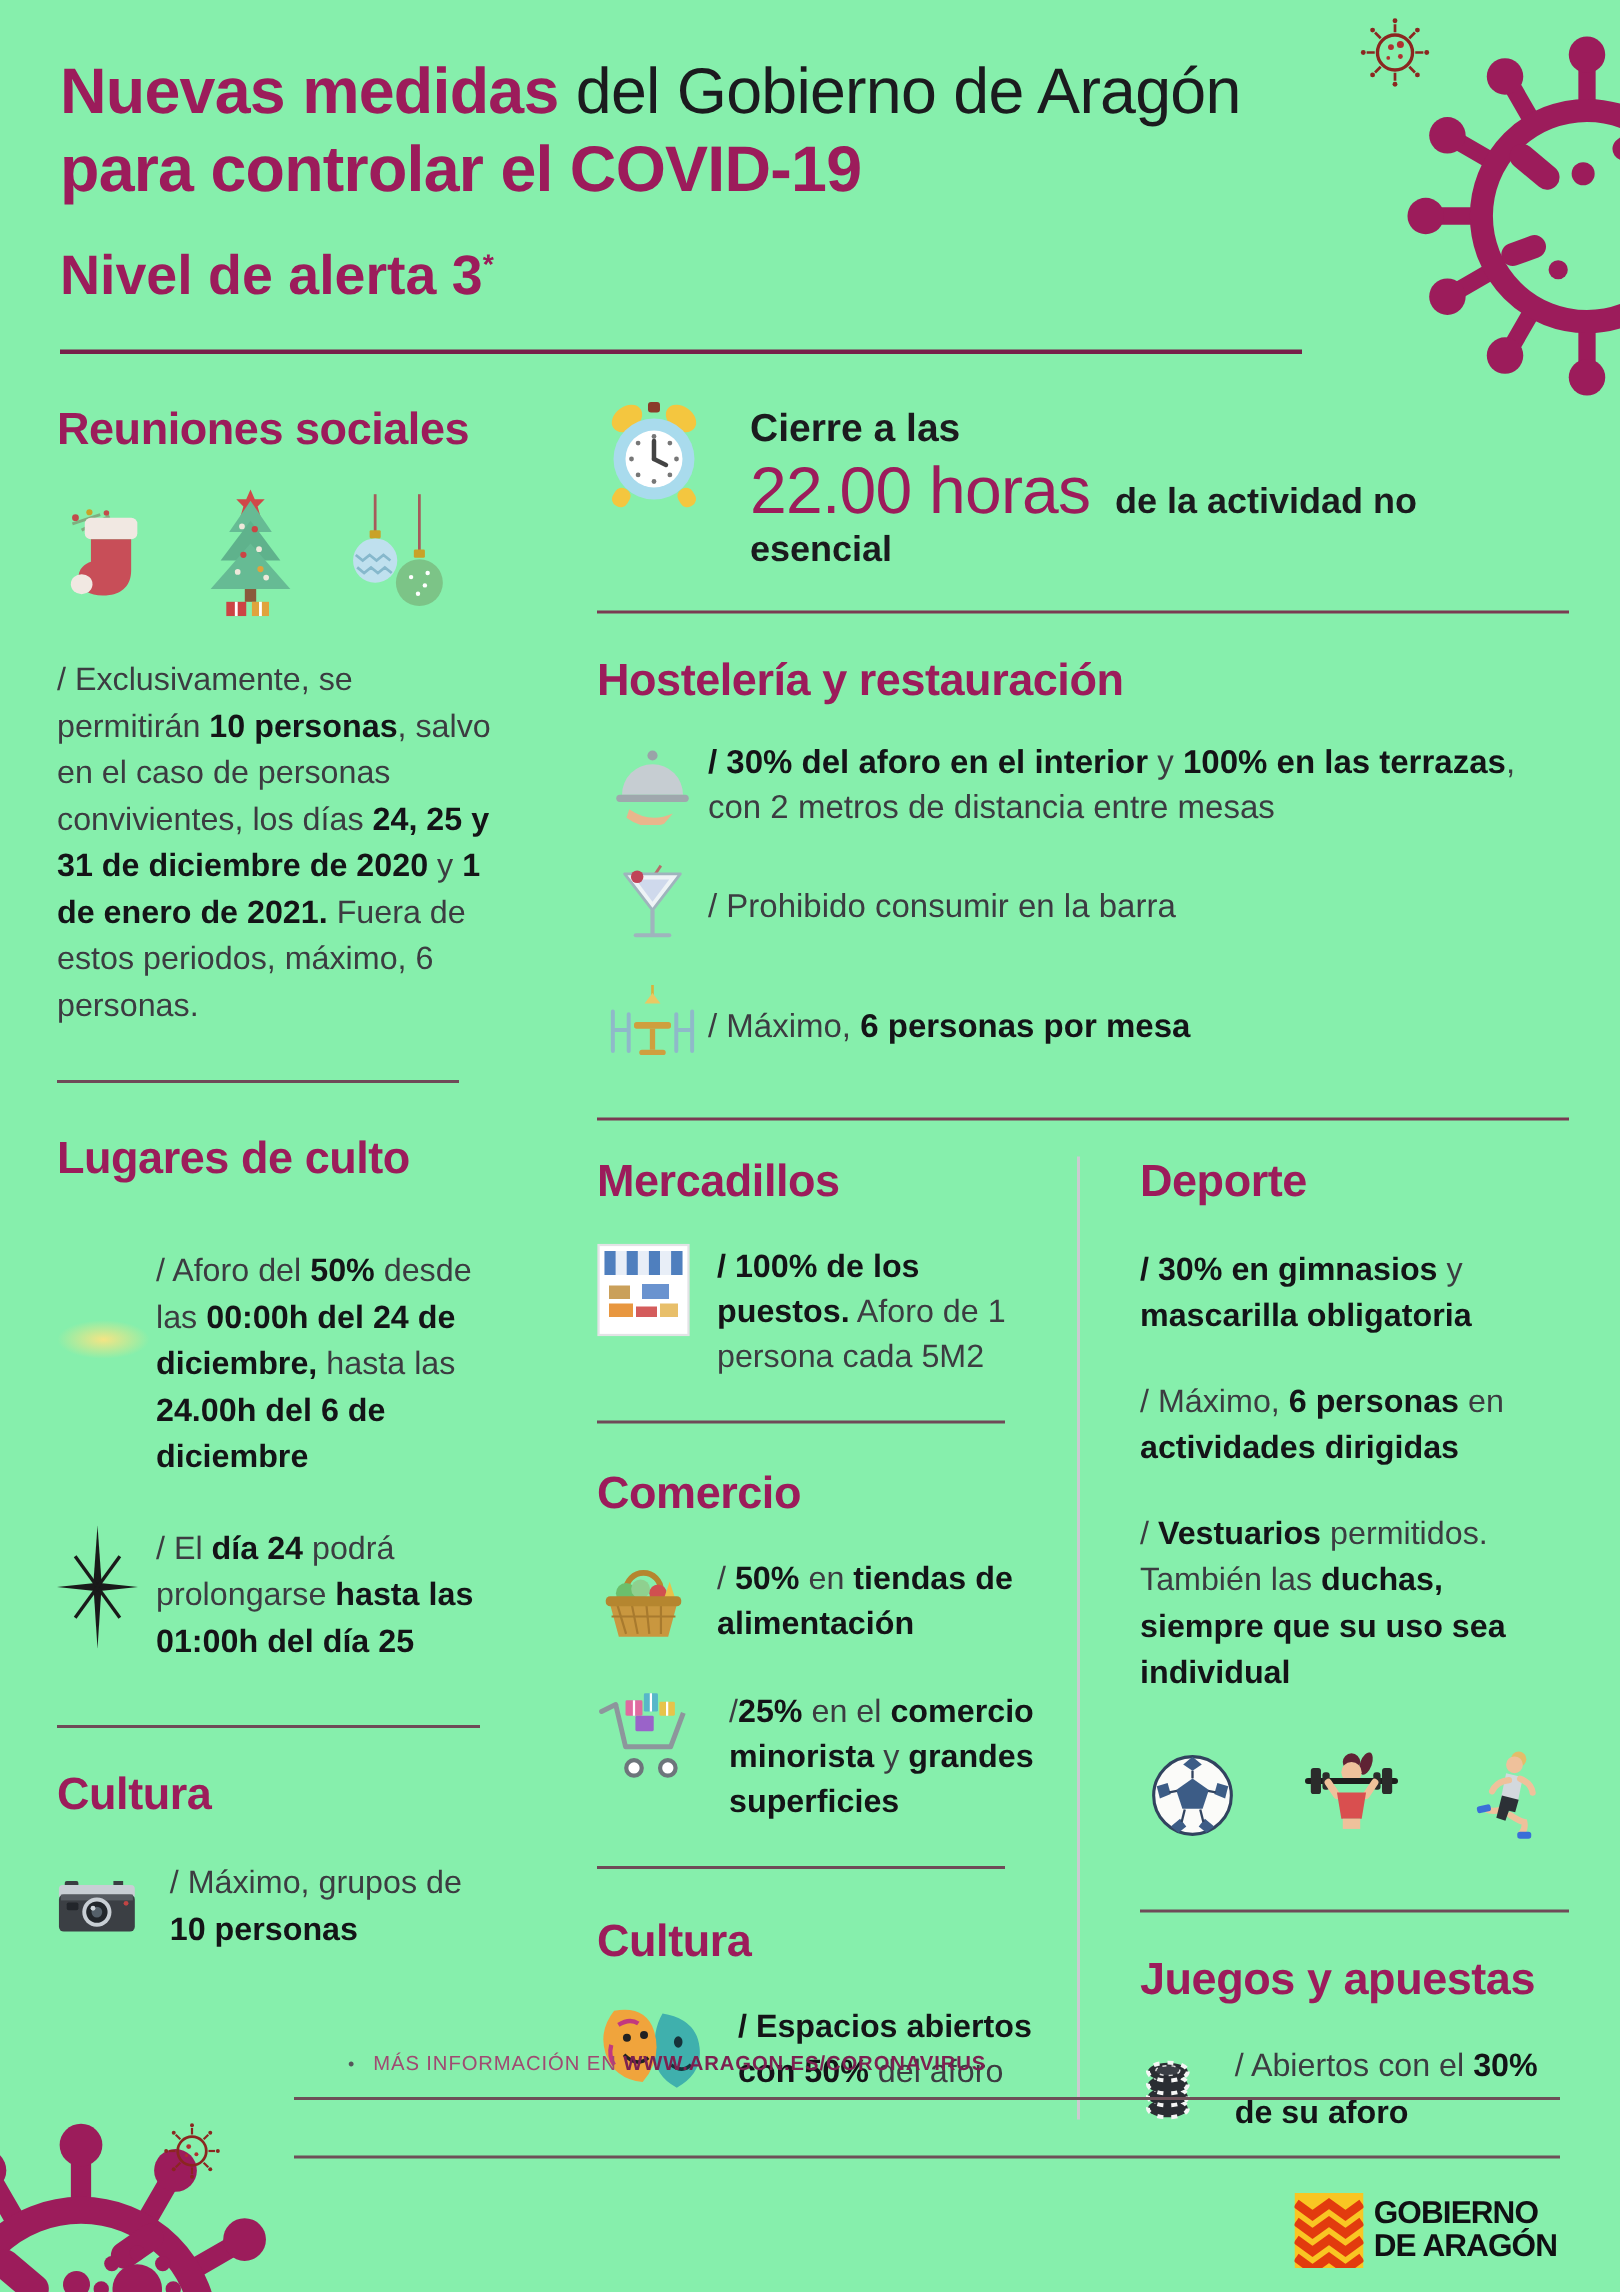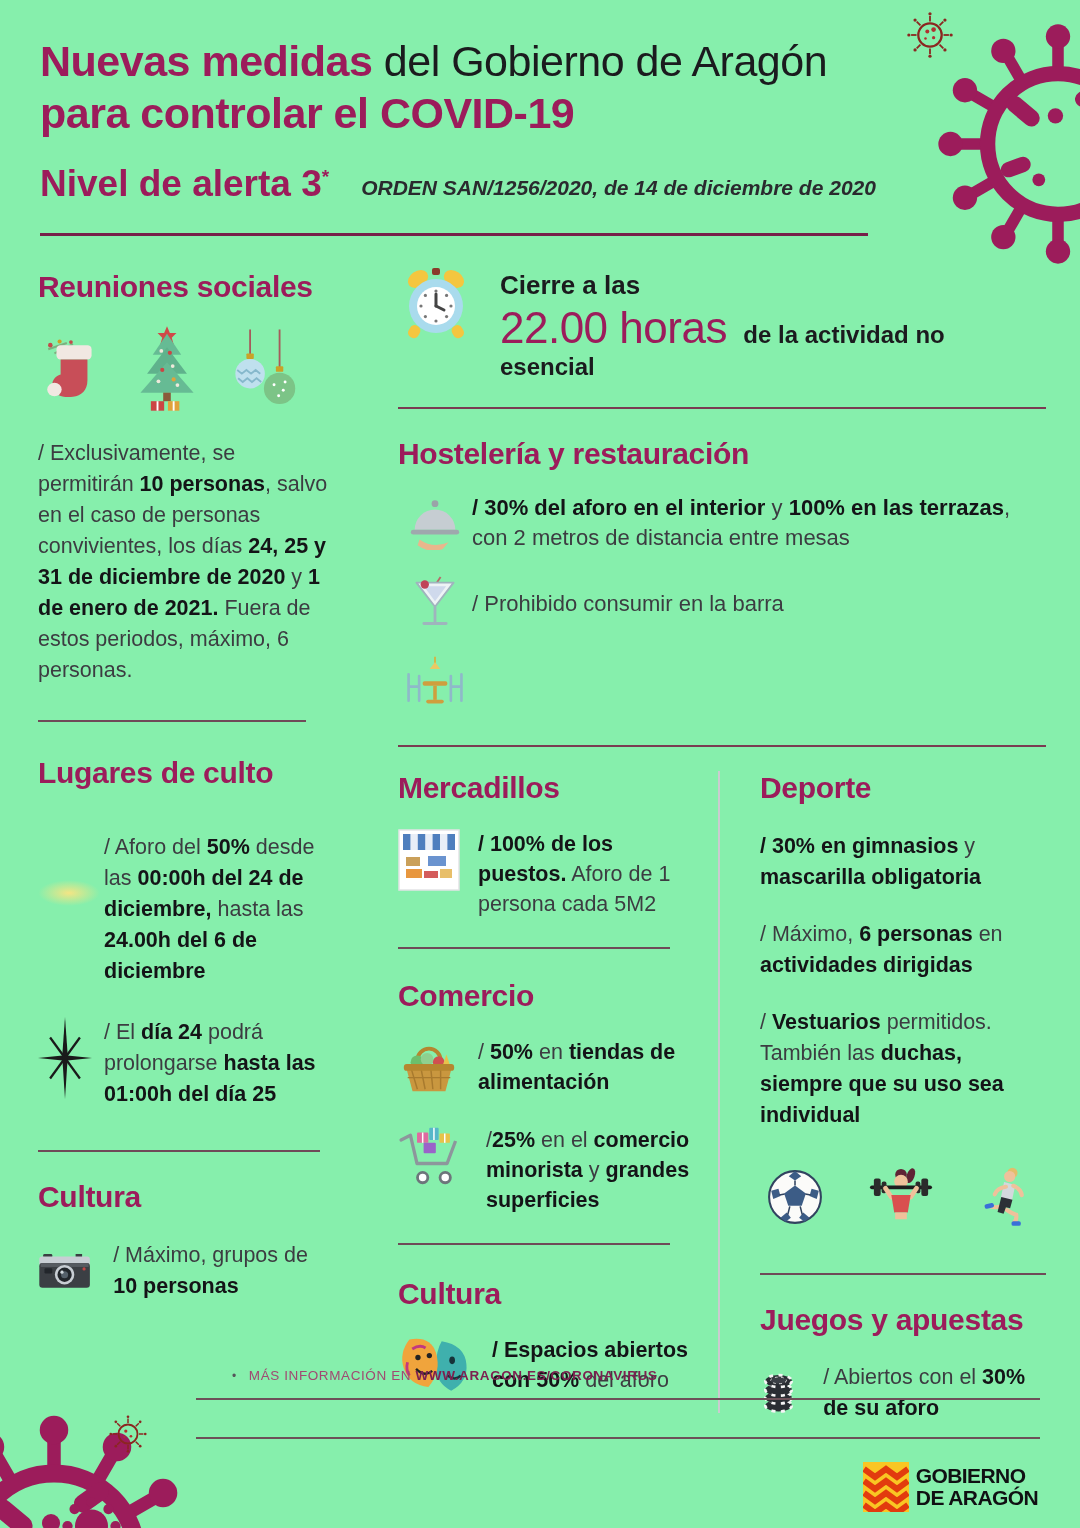--- a/index.html
+++ b/index.html
@@ -249,21 +249,20 @@
       <circle cx="27" cy="26" r="2.2"></circle>
         <circle cx="34" cy="33" r="1.8"></circle>
         <circle cx="25" cy="34" r="1.4"></circle>
     </g>
   </svg>
 
   <header>
     <h1 class="title"><span class="b">Nuevas medidas</span><span> del Gobierno de Aragón </span><span class="b">para controlar el COVID-19</span></h1>
     <div class="alert-row">
       <div class="alert"><span>Nivel de alerta 3</span><sup>*</sup></div>
-      <div class="order">ORDEN SAN/1256/2020, de 14 de diciembre de 2020</div>
     </div>
     <div class="rule-header"></div>
   </header>
 
   <div class="main">
 
     <div class="col-left">
       <section>
         <h2 class="sec">Reuniones sociales</h2>
         <div class="xmas-row">
@@ -436,20 +435,21 @@
               <polygon points="36,14 48,14 42,6" fill="#e9c964"></polygon>
               <g stroke="#8fb9c9" stroke-width="3" stroke-linecap="round" fill="none">
                 <path d="M12 20 V50 M12 34 H24 M24 22 V50"></path>
                 <path d="M72 20 V50 M60 34 H72 M60 22 V50"></path>
               </g>
               <rect x="28" y="28" width="28" height="5" rx="2" fill="#cf9f3e"></rect>
               <rect x="40" y="33" width="4" height="16" fill="#cf9f3e"></rect>
               <rect x="32" y="49" width="20" height="4" rx="2" fill="#cf9f3e"></rect>
             </svg>
           </div>
+          <p class="rich"><span>/  Máximo, </span><span class="b">6 personas por mesa</span></p>
         </div>
       </section>
 
       <div class="rule-mid rule-mid2"></div>
 
       <div class="split">
 
         <div class="col-mid">
           <section>
             <h2 class="sec">Mercadillos</h2>

